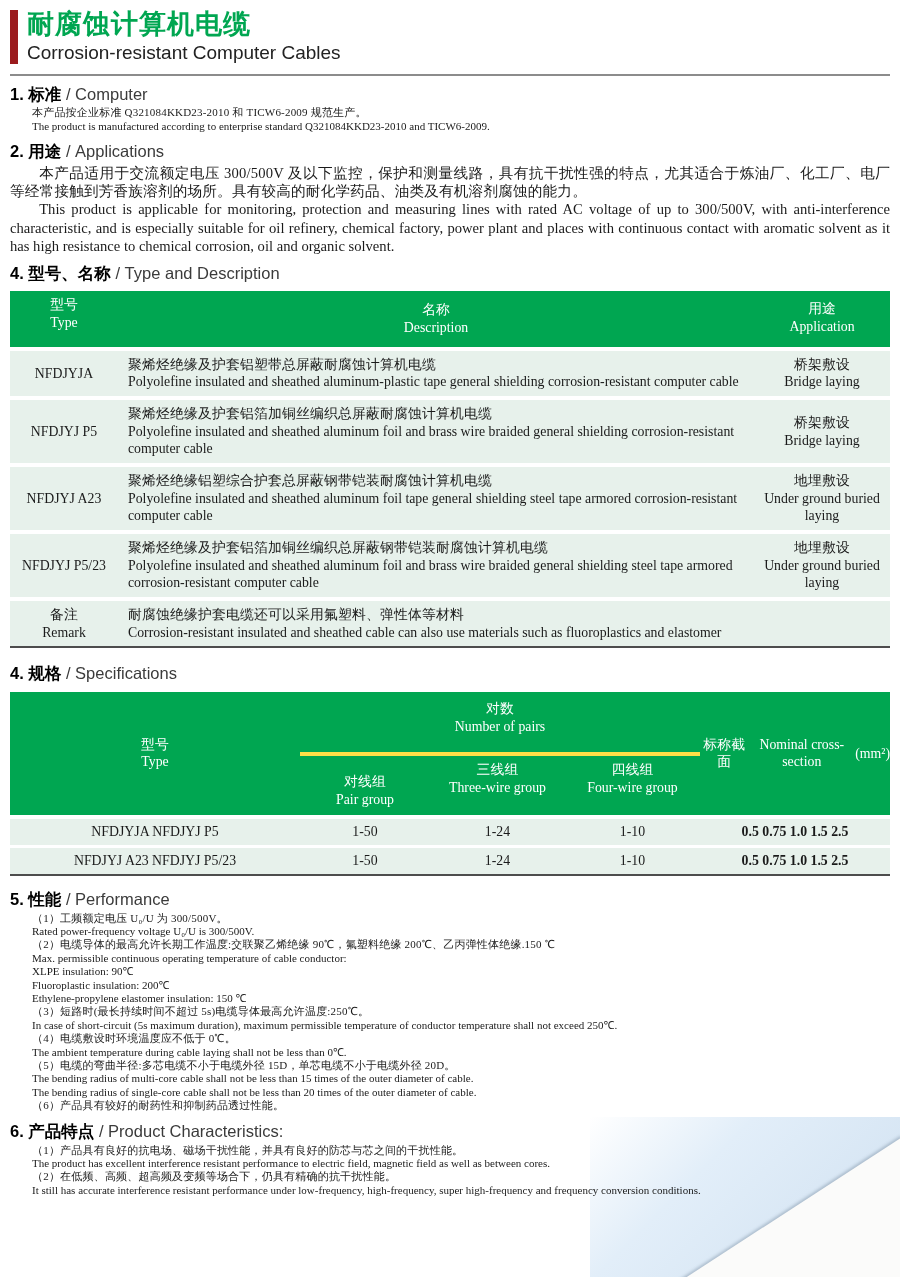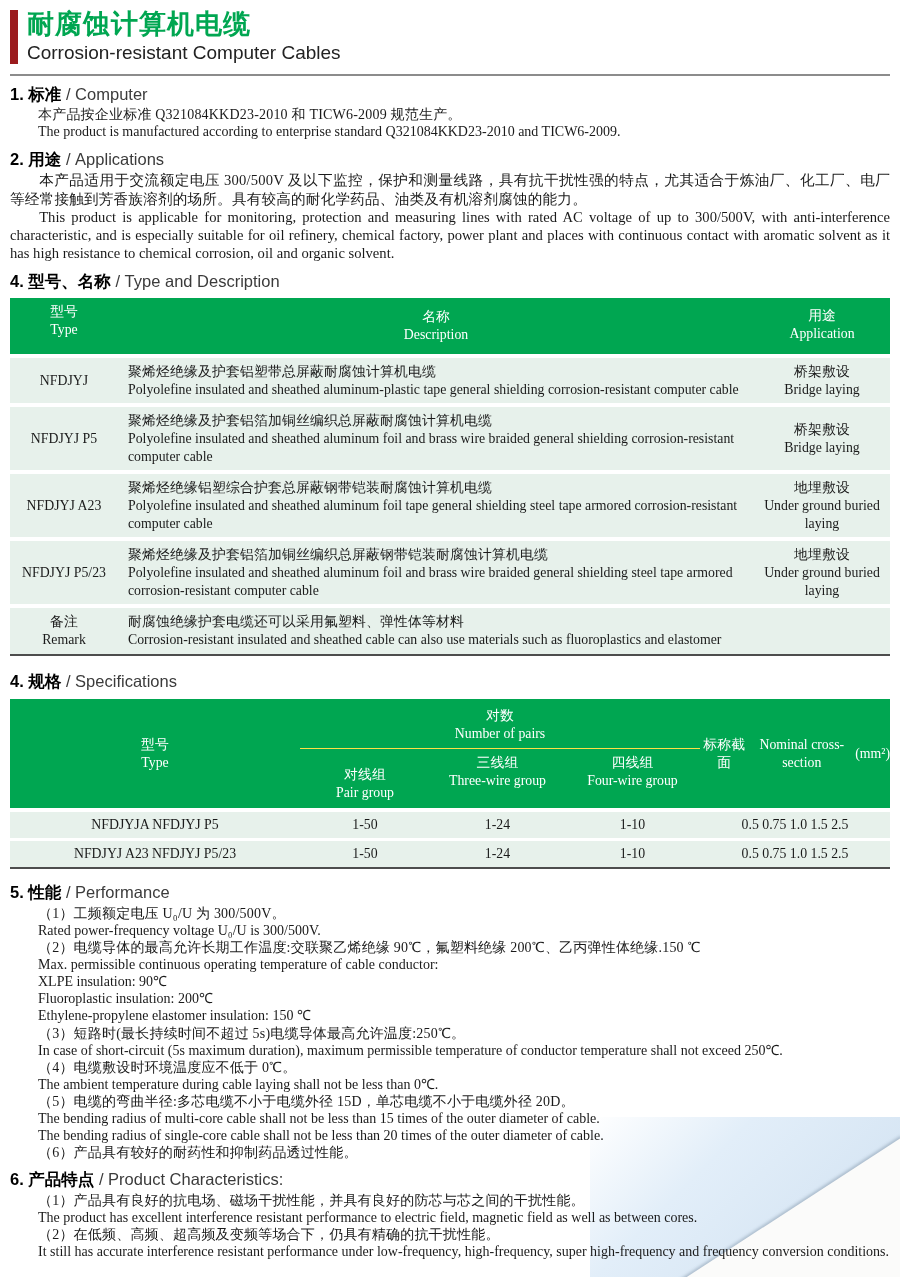--- a/index.html
+++ b/index.html
@@ -15,52 +15,52 @@
   h2.title-en { margin:3px 0 0; font-family:"Liberation Sans", sans-serif; font-weight:500;
                 font-size:19px; line-height:1.1; color:#222; }
   .rule { border:none; border-top:2px solid #8c8c8c; margin:10px 10px 0 10px; }
 
   
   .sec-h { margin:9px 0 2px; font-family:"Liberation Sans", sans-serif; font-size:16.5px; line-height:1.2; }
   .h-bold { font-weight:bold; color:#000; }
   .h-rest { font-weight:normal; color:#3b3b3b; }
 
   
-  .line { margin:0; font-size:14px; line-height:1.22; text-indent:2em; }
+  .line { margin:0; font-size:11px; line-height:1.22; text-indent:2em; }
   .para { margin:0; font-size:14.6px; line-height:1.25; text-indent:2em; text-align:justify; }
   .zh { letter-spacing:0.2px; }
 
   
   .t1 { margin:7px 0 0; border-bottom:2px solid #4d4d4d; font-size:13.8px; }
   .t1-head { display:flex; background:#00a651; color:#fff; text-align:center;
              padding:5px 0; margin-bottom:4px; line-height:1.3; }
   .t1-row  { display:flex; background:#e7f1eb; margin-bottom:4px; align-items:center; line-height:1.28; }
   .t1-row:last-child { margin-bottom:0; }
   .c-type { width:108px; text-align:center; flex:0 0 auto; }
   .c-desc { flex:1 1 auto; padding:5px 10px; text-align:left; }
   .c-app  { width:132px; text-align:center; flex:0 0 auto; padding:4px 2px; }
   .r1 { min-height:38px; } .r2 { min-height:50px; } .rmk { min-height:38px; }
 
   
   .t2 { margin:8px 0 0; border-bottom:2px solid #4d4d4d; font-size:13.8px; }
   .t2-head { display:flex; background:#00a651; color:#fff; text-align:center; line-height:1.3;
              margin-bottom:4px; }
   .t2-ctype { width:290px; display:flex; align-items:center; justify-content:center; flex:0 0 auto; }
   .t2-mid { width:400px; flex:0 0 auto; padding:8px 0 6px; }
-  .t2-group { padding-bottom:5px; border-bottom:1px solid #fde047; }
+  .t2-group { padding-bottom:16px; border-bottom:4px solid #fde047; }
   .t2-subs { display:flex; padding-top:5px; }
   .t2-sub1 { width:130px;margin-top:12px; } .t2-sub2 { width:135px; } .t2-sub3 { width:135px; }
   .t2-csec { flex:1 1 auto; display:flex; flex-direction:row; align-items:center; justify-content:center; }
   .t2-row { display:flex; background:#e7f1eb; text-align:center; padding:5px 0; margin-bottom:3px; }
   .t2-row:last-child { margin-bottom:0; }
   .t2r-type { width:290px; flex:0 0 auto; }
   .t2r-pair { width:130px; flex:0 0 auto; }
   .t2r-three{ width:135px; flex:0 0 auto; }
   .t2r-four { width:135px; flex:0 0 auto; }
-  .t2r-sec  { flex:1 1 auto; }
+  .t2r-sec  { flex:1 1 auto;font-weight:bold; }
 
   
   .watermark { position:absolute; right:0; bottom:0; width:310px; height:160px; z-index:0; overflow:hidden; }
   .wm-sky { position:absolute; inset:0;
             background:linear-gradient(135deg, rgba(226,238,249,0) 0%, #e2eef9 35%, #cfе0f0 100%);
             background:linear-gradient(135deg, rgba(226,238,249,0) 0%, #e2eef9 35%, #cfe0f0 100%); }
   .wm-roof { position:absolute; right:-60px; bottom:-58px; width:320px; height:120px; background:#fbfbfa;
              transform:rotate(-33deg); box-shadow:0 -2px 3px rgba(120,140,160,0.45); }
   .wm-pole { position:absolute; right:120px; bottom:0; width:3px; height:34px; background:#b9c6d2; }
 </style>
@@ -106,21 +106,21 @@
           <div>名称</div>
           <div>Description</div>
         </div>
         <div class="c-app">
           <div>用途</div>
           <div>Application</div>
         </div>
       </div>
 
       <div class="t1-row r1">
-        <div class="c-type">NFDJYJ</div>
+        <div class="c-type">NFDJYJA</div>
         <div class="c-desc">
           <div class="zh">聚烯烃绝缘及护套铝塑带总屏蔽耐腐蚀计算机电缆</div>
           <div>Polyolefine insulated and sheathed aluminum-plastic tape general shielding corrosion-resistant computer cable</div>
         </div>
         <div class="c-app">
           <div class="zh">桥架敷设</div>
           <div>Bridge laying</div>
         </div>
       </div>
 

